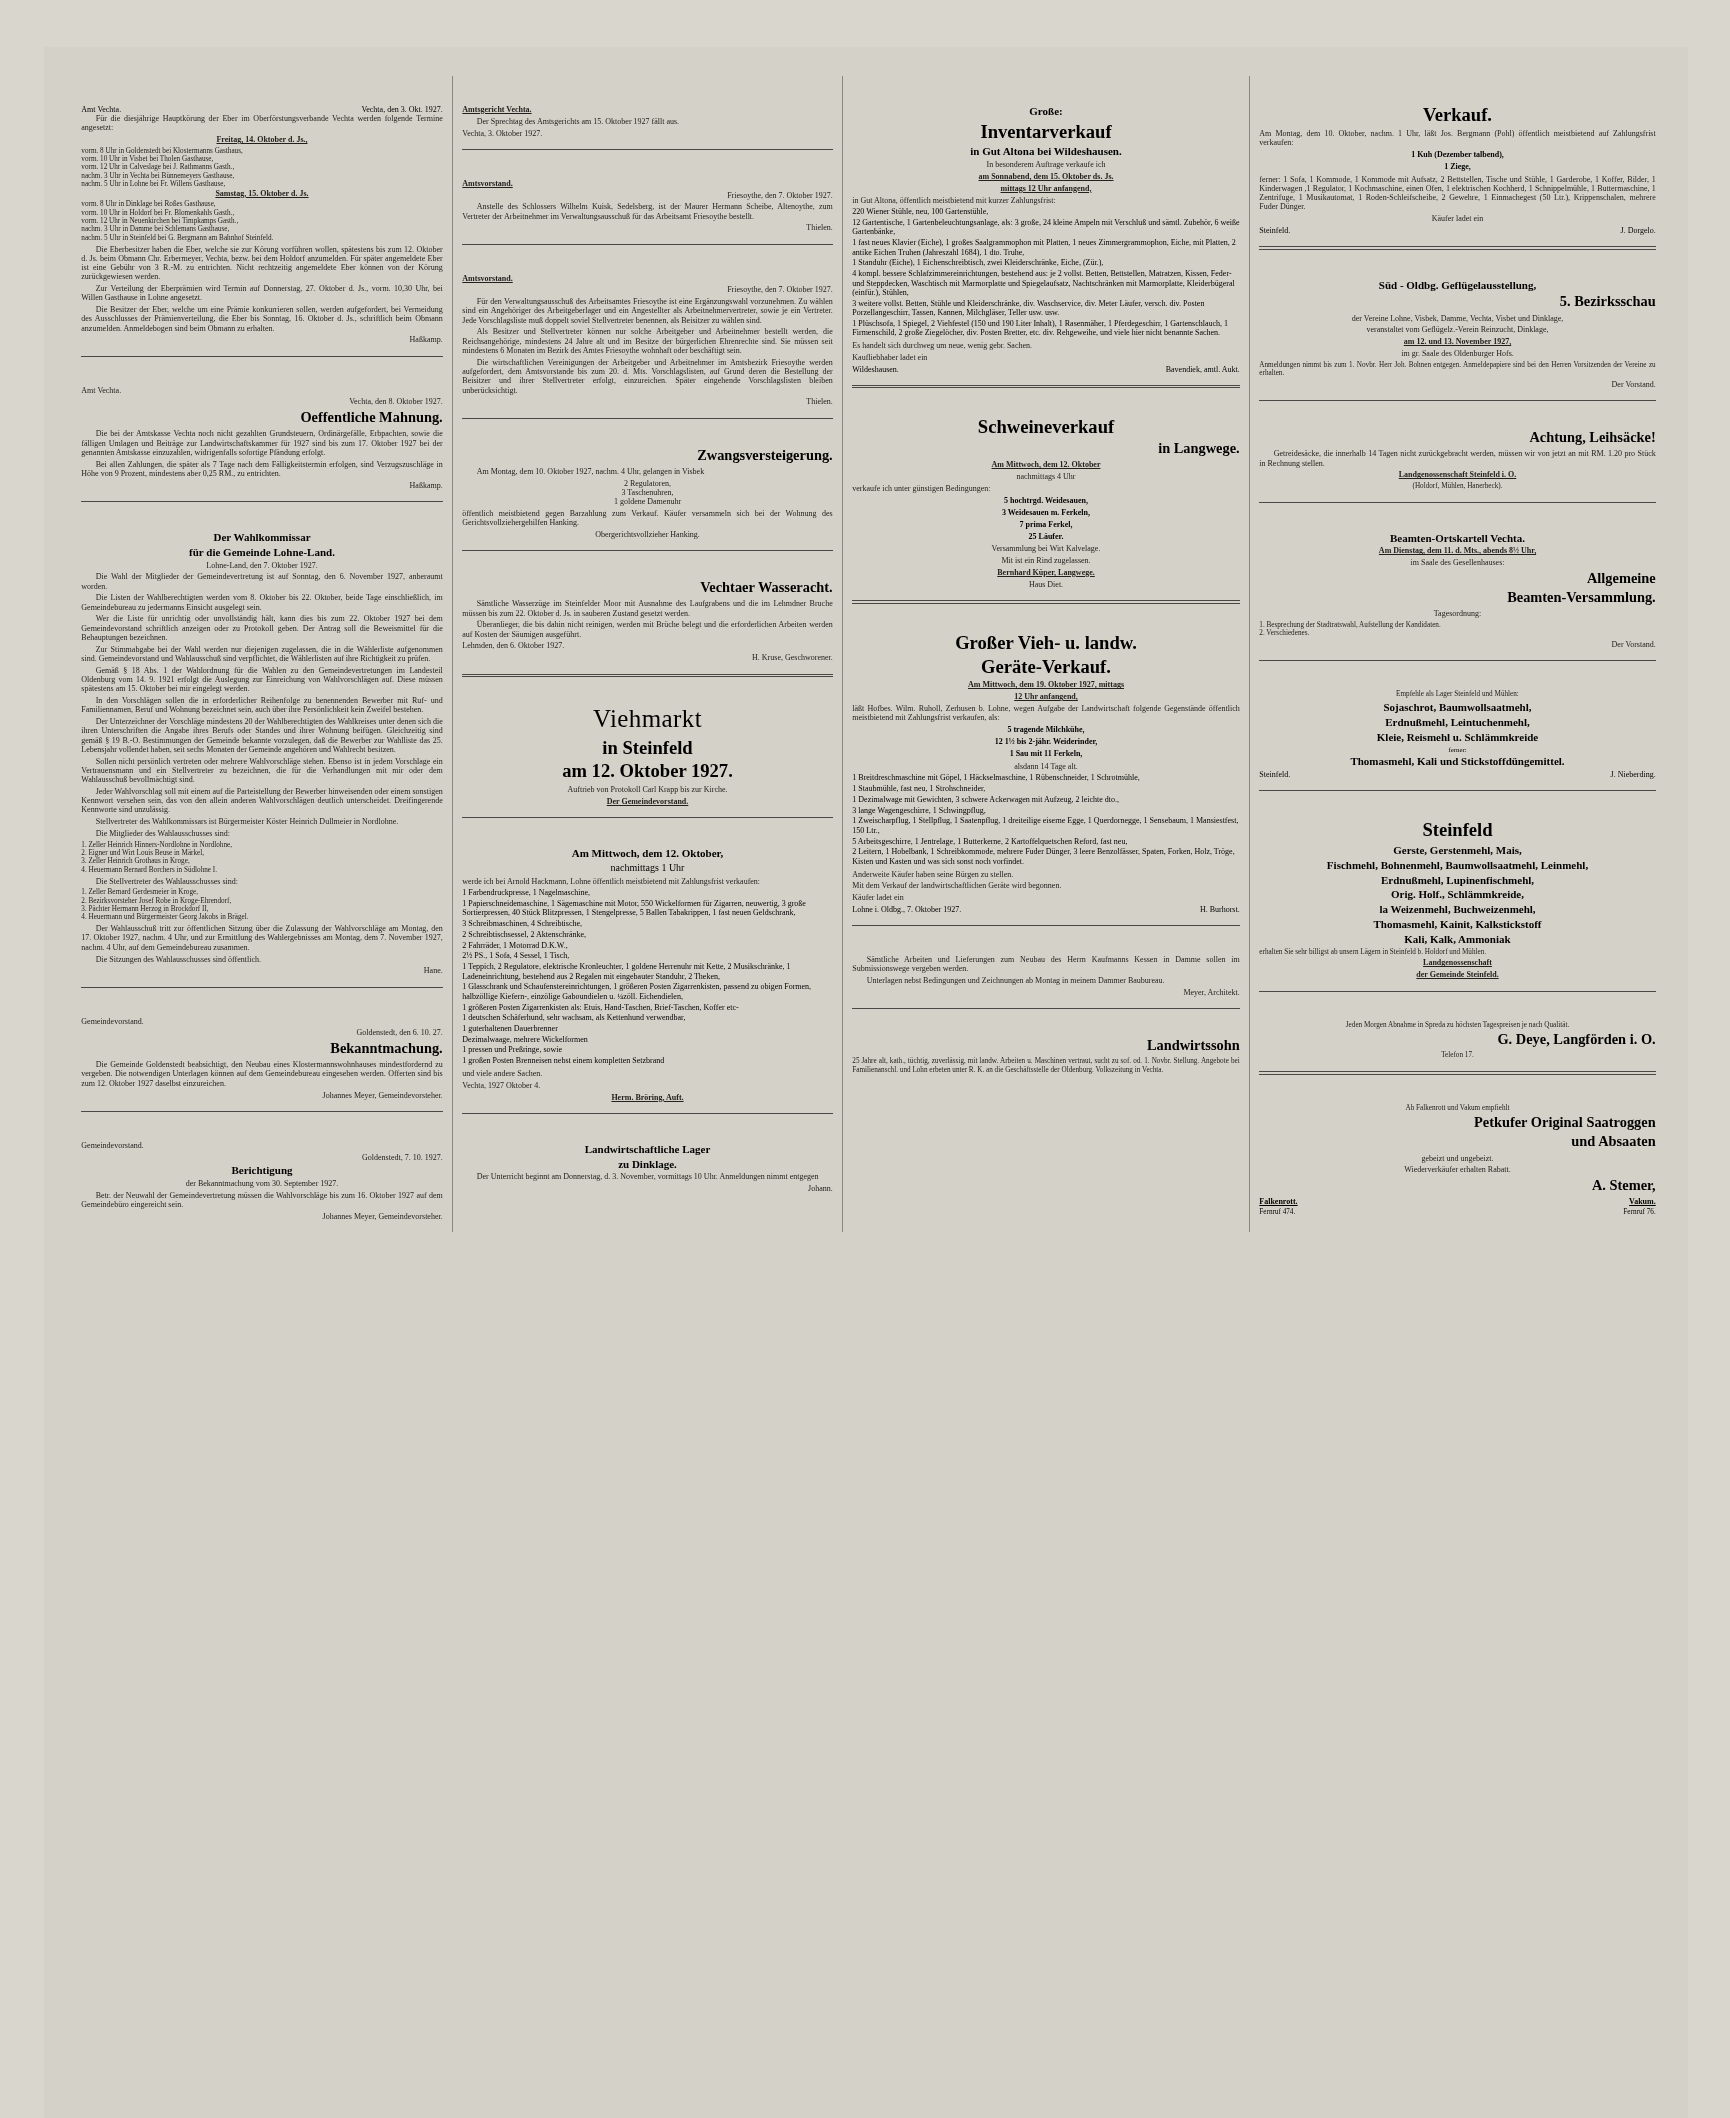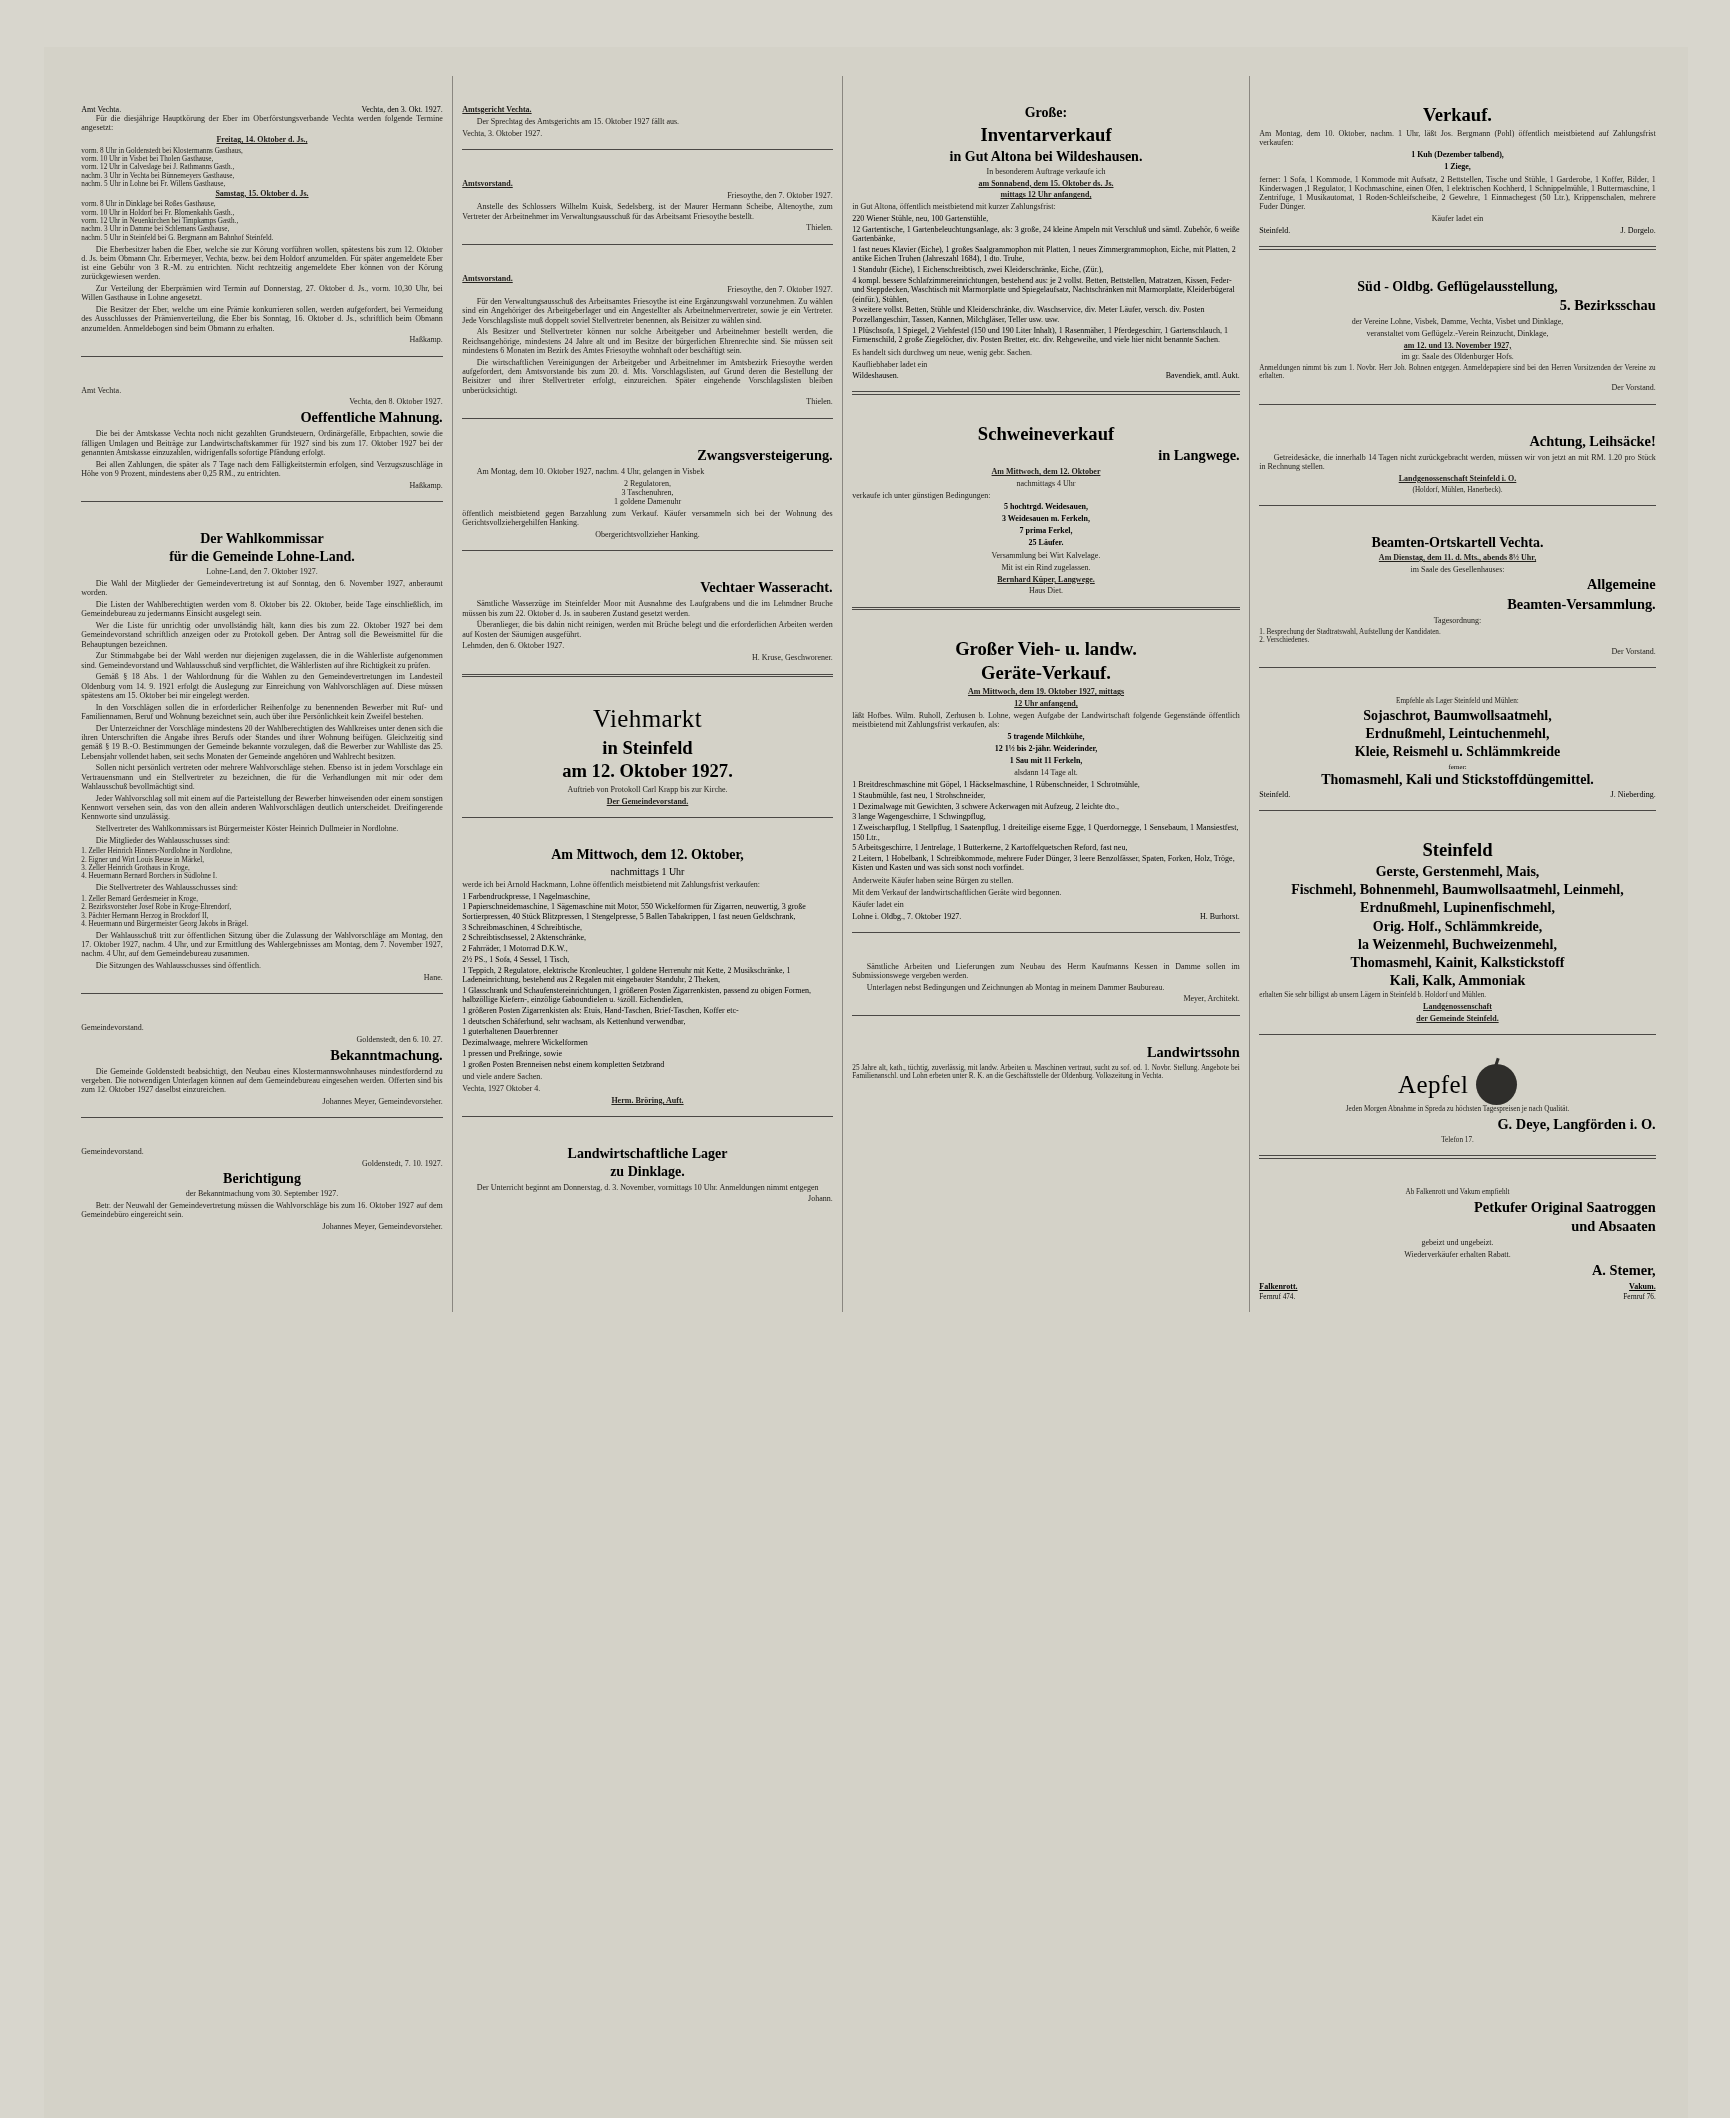--- a/index.html
+++ b/index.html
@@ -30,21 +30,21 @@
   .blk{margin-bottom:11px;margin-top:29px;}
   p{margin:0 0 2.5px 0;line-height:1.16;text-align:justify;
     font-size:8px;color:#23211d;hyphens:auto;}
   .ind{text-indent:14.4px;}
   .c{text-align:center;}
   .r{text-align:right;}
   .sm{font-size:7.2px;}
   .title-xl{font-size:25px;text-align:center;font-weight:normal;line-height:1.05;margin:4.2px 0 5.1px;letter-spacing:0.4px;}
   .title-lg{font-size:18.6px;text-align:center;font-weight:bold;line-height:1.06;margin:4.2px 0 4.2px;}
   .title-md{font-size:14.4px;text-align:right;font-weight:bold;line-height:1.1;margin:3.4px 0 3.4px;}
-  .title-sm{font-size:14px;text-align:center;font-weight:bold;line-height:1.12;margin:2.5px 0 2.5px;}
+  .title-sm{font-size:11px;text-align:center;font-weight:bold;line-height:1.12;margin:2.5px 0 2.5px;}
   .sub{font-size:10px;text-align:center;margin:0.8px 0 3.4px;}
   .rule{border-top:1.3px solid #4a4845;margin:6px 0 6px;}
   .hr-dbl{border-top:1.3px solid #4a4845;border-bottom:0.8px solid #4a4845;height:1.7px;margin:6.8px 0;}
   .lst{margin:1.7px 0 3.4px 0;padding:0;list-style:none;}
   .lst li{font-size:8px;line-height:1.18;margin-bottom:1.3px;}
   .sigline{display:flex;justify-content:space-between;font-size:8px;margin-top:1.7px;}
   .apple-wrap{display:flex;align-items:center;justify-content:center;gap:7.6px;}
   .apple-icon{width:41px;height:41px;border-radius:50%;background:#2f2e2b;position:relative;flex:0 0 auto;}
   .apple-icon:after{content:"";position:absolute;left:18.6px;top:-6px;width:3.4px;height:11px;background:#2f2e2b;transform:rotate(18deg);}
   .bold{font-weight:bold;text-decoration:underline;}
@@ -420,24 +420,20 @@
         <div class="title-sm">Thomasmehl, Kainit, Kalkstickstoff</div>
         <div class="title-sm">Kali, Kalk, Ammoniak</div>
         <p class="sm">erhalten Sie sehr billigst ab unsern Lägern in Steinfeld b. Holdorf und Mühlen.</p>
         <p class="c bold">Landgenossenschaft</p>
         <p class="c bold">der Gemeinde Steinfeld.</p>
       </div>
 
       <div class="rule"></div>
 
       <div class="blk">
-        <div class="apple-wrap">
-          <div class="title-xl nm" style="margin:0">Aepfel</div>
-          <div class="apple-icon"></div>
-        </div>
         <p class="c sm">Jeden Morgen Abnahme in Spreda zu höchsten Tagespreisen je nach Qualität.</p>
         <div class="title-md">G. Deye, Langförden i. O.</div>
         <p class="c sm">Telefon 17.</p>
       </div>
 
       <div class="hr-dbl"></div>
 
       <div class="blk">
         <p class="c sm">Ab Falkenrott und Vakum empfiehlt</p>
         <div class="title-md">Petkufer Original Saatroggen</div>

